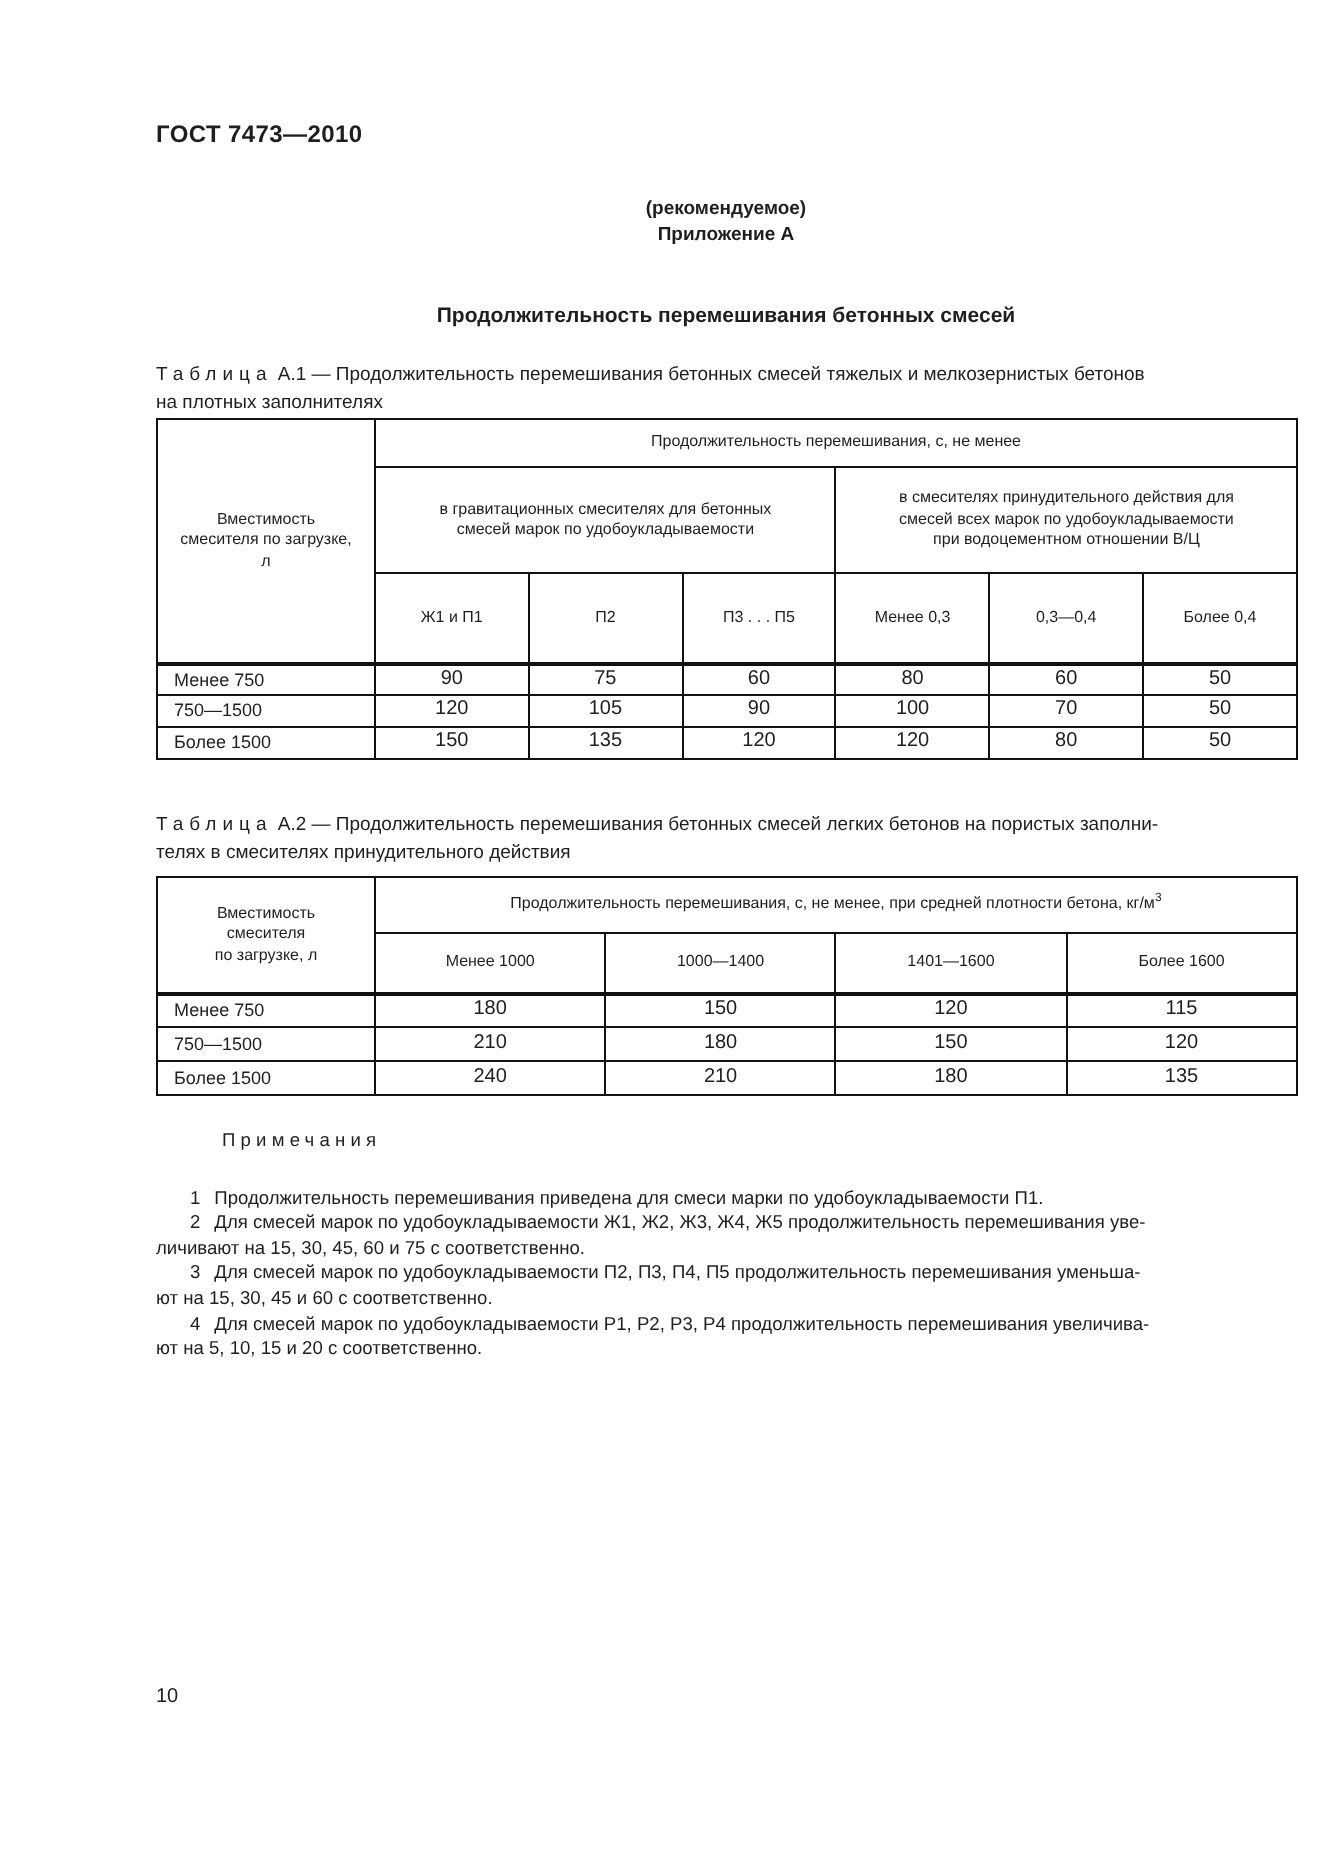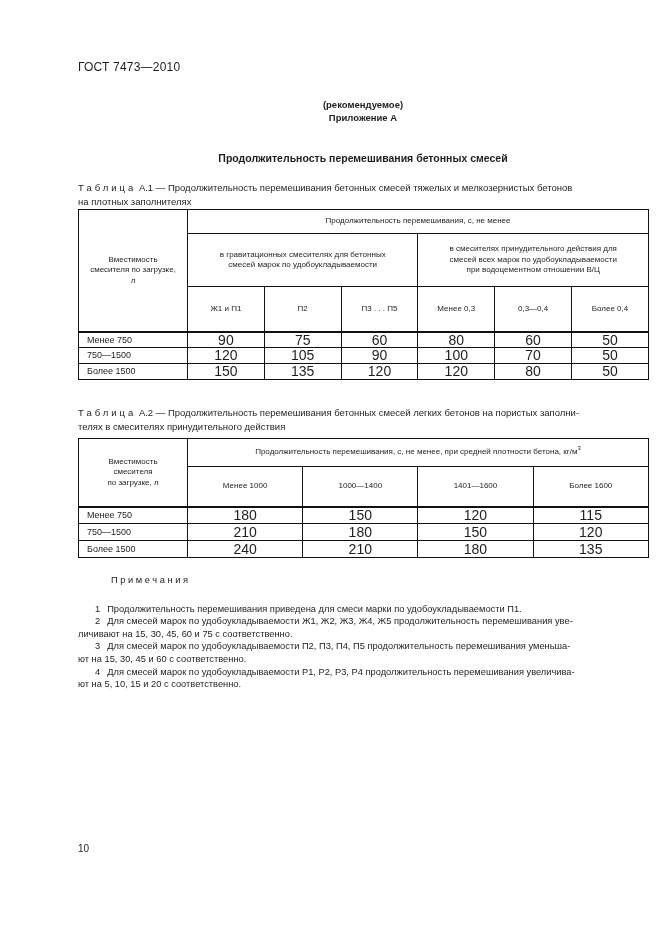--- a/index.html
+++ b/index.html
@@ -8,21 +8,21 @@
     background: #ffffff;
     font-family: "Liberation Sans", "DejaVu Sans", sans-serif;
     color: #1e1e1e;
     position: relative;
     overflow: hidden;
   }
   .content { margin-left: 78px; width: 570px; }
 
   .doc-number {
     padding-top: 60px;
-    font-size: 12px; font-weight: normal; line-height: 14px;
+    font-size: 12px; font-weight: bold; line-height: 14px;
     letter-spacing: 0.2px;
   }
   .appendix-block { margin-top: 24px; text-align: center; }
   .appendix-line { font-size: 9.5px; font-weight: bold; line-height: 13px; }
   .page-title {
     margin: 28px 0 0 0; text-align: center;
     font-size: 10.5px; font-weight: bold; line-height: 13px;
   }
 
   .caption { margin: 0; font-size: 9.5px; line-height: 13.5px; }
@@ -41,21 +41,21 @@
     border: 1px solid #111;
     padding: 1px 4px;
     text-align: center; vertical-align: middle;
     font-size: 8px; line-height: 10.5px;
   }
   table.tbl td.thickb { border-bottom: 2px solid #111; }
   table.tbl td.lbl {
     text-align: left; padding-left: 8px;
     font-size: 9px;
   }
-  table.tbl td.num { font-size: 14px; }
+  table.tbl td.num { font-size: 10px; }
   td.colhdr { white-space: pre-line; }
   sup.u3 { font-size: 6px; vertical-align: super; line-height: 0; }
 
   .notes { margin-top: 12px; font-size: 9.3px; line-height: 12.6px; }
   .notes-heading {
     margin: 16px; text-indent: 17px; letter-spacing: 2.6px;
   }
   .note { margin: 0; text-indent: 17px; }
   .note-num { margin-right: 7px; }
   .note .prewrap { text-indent: 0; }
@@ -155,21 +155,21 @@
         <col style="width:115.2px">
         <col style="width:115.4px">
     </colgroup>
     <tbody>
         <tr style="height:28px">
       <td rowspan="2" class="colhdr thickb">Вместимость
 смесителя
 по загрузке, л</td>
       <td colspan="4"><span>Продолжительность перемешивания, с, не менее, при средней плотности бетона, кг/м</span><sup class="u3">3</sup></td>
     </tr>
-    <tr style="height:40px">
+    <tr style="height:30px">
       <td class="thickb">Менее 1000</td>
       <td class="thickb">1000—1400</td>
       <td class="thickb">1401—1600</td>
       <td class="thickb">Более 1600</td>
     </tr>
     <tr style="height:17px">
       <td class="lbl">Менее 750</td>
       <td class="num">180</td>
       <td class="num">150</td>
       <td class="num">120</td>

